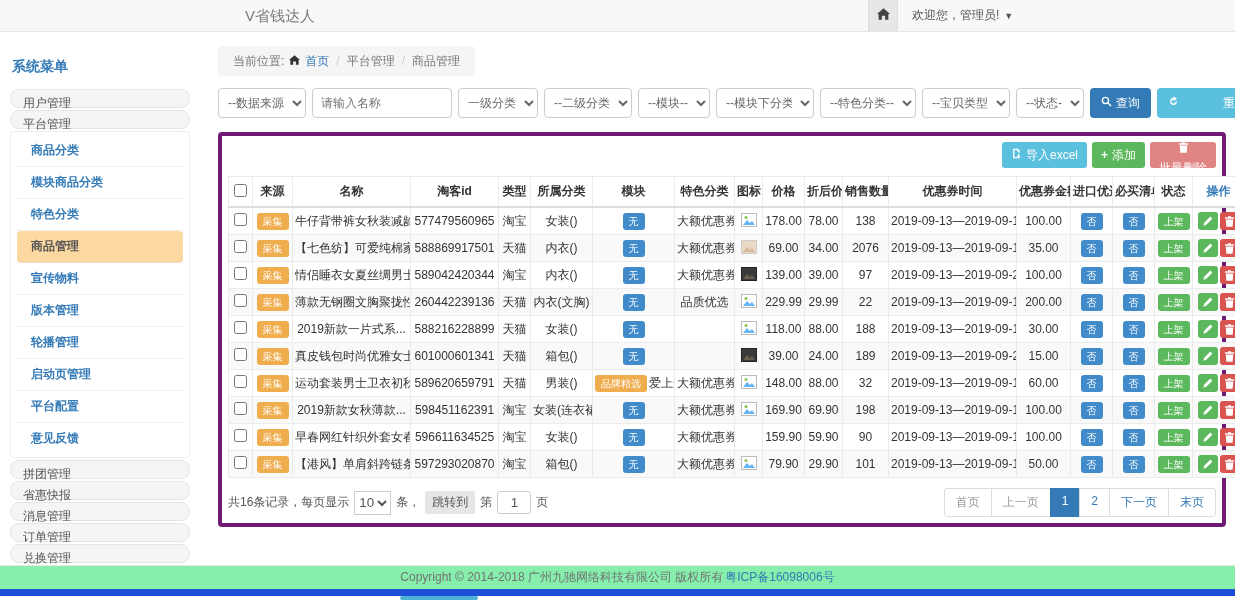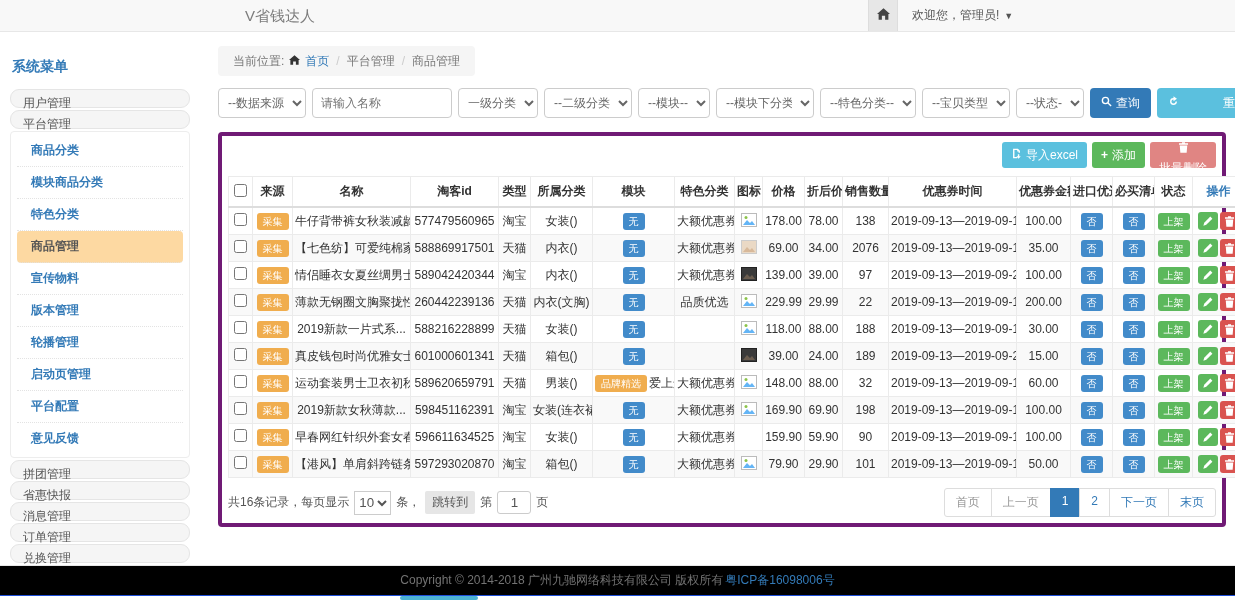--- a/index.html
+++ b/index.html
@@ -58,21 +58,21 @@
   .pp-select { height:24px; border:1px solid #ccc; background:#fff; color:#555; }
   .jump-btn { background:#e6e6e6; padding:3px 7px; border-radius:2px; color:#555; cursor:pointer; }
   .jump-input { width:34px; height:23px; border:1px solid #ccc; border-radius:3px; text-align:center; color:#555; }
   .pager { display:flex; }
   .page-btn { border:1px solid #ddd; padding:5px 11px; margin-left:-1px; color:#337ab7; background:#fff; cursor:pointer; }
   .page-btn:first-child { border-radius:3px 0 0 3px; margin-left:0; }
   .page-btn:last-child { border-radius:0 3px 3px 0; }
   .page-btn.active { background:#337ab7; border-color:#337ab7; color:#fff; }
   .page-btn.disabled { color:#999; }
 
-  .footer { position:absolute; left:0; right:0; bottom:4px; height:31px; background:#000000; border-top:1px solid #e7e7e7; border-bottom:1px solid #1d4ed8; display:flex; align-items:center; justify-content:center; color:#737373; z-index:5; }
+  .footer { position:absolute; left:0; right:0; bottom:4px; height:31px; background:#86efac; border-top:1px solid #e7e7e7; border-bottom:7px solid #1d4ed8; display:flex; align-items:center; justify-content:center; color:#737373; z-index:5; }
   .footer a { color:#337ab7; text-decoration:none; margin-left:2px; cursor:pointer; }
   .hthumb { position:absolute; bottom:0; left:400px; width:78px; height:4px; background:#4db3d4; z-index:6; border-radius:2px; }
 </style>
 </head>
 <body>
 
 <div class="topbar">
   <div class="brand">V省钱达人</div>
   <div class="top-right">
     <div class="home-box">

